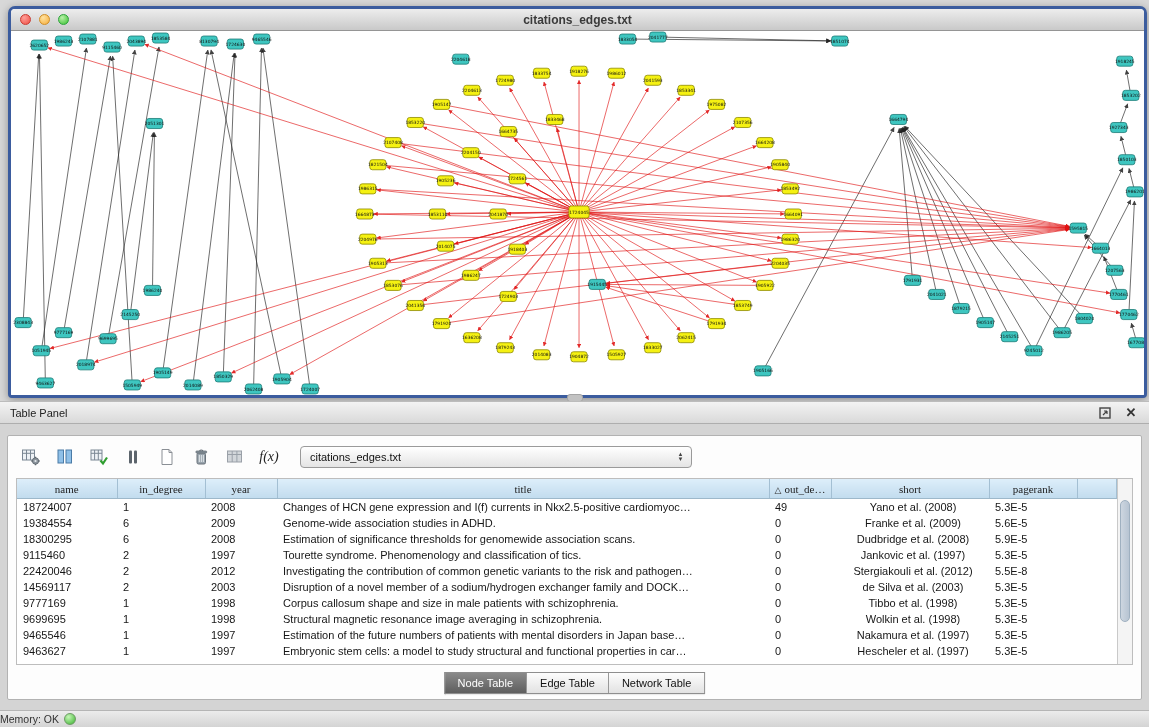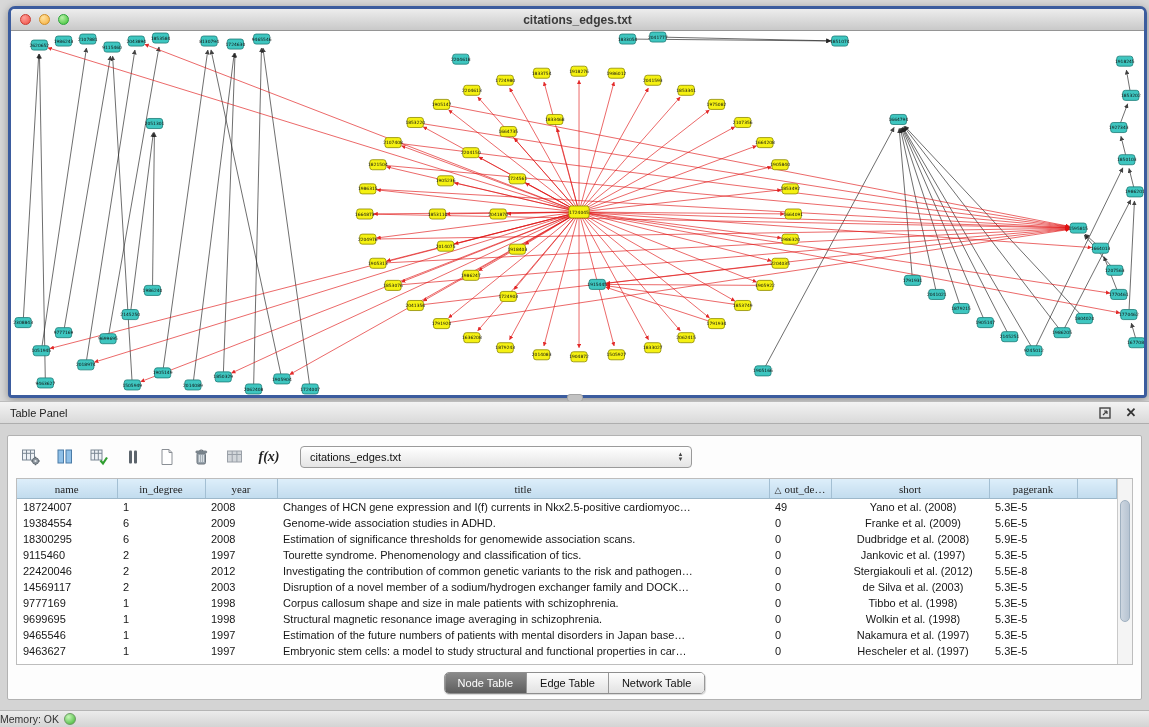--- a/index.html
+++ b/index.html
@@ -55,21 +55,21 @@
     margin-left:10px;cursor:default;color:#333;}
   .hdr-icon svg{display:block;}
   .close-x{font-size:13px;font-weight:bold;line-height:1;}
   .panel-inner{
     position:absolute;left:7px;right:7px;top:34px;bottom:10px;
     background:#fdfdfd;border:1px solid #b2b2b2;border-radius:2px;
   }
   
   .toolbar{position:absolute;left:6px;top:6px;right:6px;height:30px;display:flex;align-items:center;}
   .tbtn{width:28px;height:26px;border:0;background:transparent;padding:0;margin:0 3px;
-    display:flex;align-items:center;justify-content:center;cursor:pointer;font-weight:bold;}
+    display:flex;align-items:center;justify-content:center;cursor:pointer;}
   .tbtn svg{display:block;}
   .fx{font-family:"Liberation Serif",serif;font-style:italic;font-size:14px;color:#222;}
   .combo{
     margin-left:14px;width:392px;height:22px;position:relative;
     border:1px solid #9a9a9a;border-radius:4px;
     background:linear-gradient(#ffffff,#e4e4e4);
     display:flex;align-items:center;font-size:11px;color:#111;
     padding-left:9px;box-sizing:border-box;cursor:pointer;
   }
   .combo .arrows{
@@ -99,21 +99,21 @@
     position:absolute;top:0;right:0;bottom:0;width:15px;
     background:#f4f4f4;border-left:1px solid #c9c9c9;box-sizing:border-box;
   }
   .vthumb{position:absolute;left:2px;right:2px;top:21px;height:120px;
     background:linear-gradient(90deg,#cdd6e0,#b7c4d2);border:1px solid #9fb0c0;border-radius:5px;}
   .hcorner{position:absolute;top:0;right:0;width:15px;height:20px;
     background:linear-gradient(#ddeefa,#c2dcee);border-left:1px solid #a3bfd3;border-bottom:1px solid #9db8ca;box-sizing:border-box;}
   
   .tabbar{
     position:absolute;left:50%;transform:translateX(-50%);bottom:5px;
-    display:inline-flex;border:1px solid #8e8e8e;border-radius:5px;overflow:hidden;
+    display:inline-flex;border:1px solid #8e8e8e;border-radius:0;overflow:hidden;
     box-shadow:0 1px 1px rgba(0,0,0,.15);
     align-items:flex-end;
   }
   .seg{
     height:20px;padding:0 13px;border:0;border-right:1px solid #8e8e8e;
     background:linear-gradient(#fdfdfd,#e2e2e2);font-size:11px;color:#111;cursor:pointer;
     font-family:"Liberation Sans",sans-serif;
   }
   .seg:last-child{border-right:0;}
   .seg.sel{background:linear-gradient(#8a8a8a,#5e5e5e);color:#fff;}

